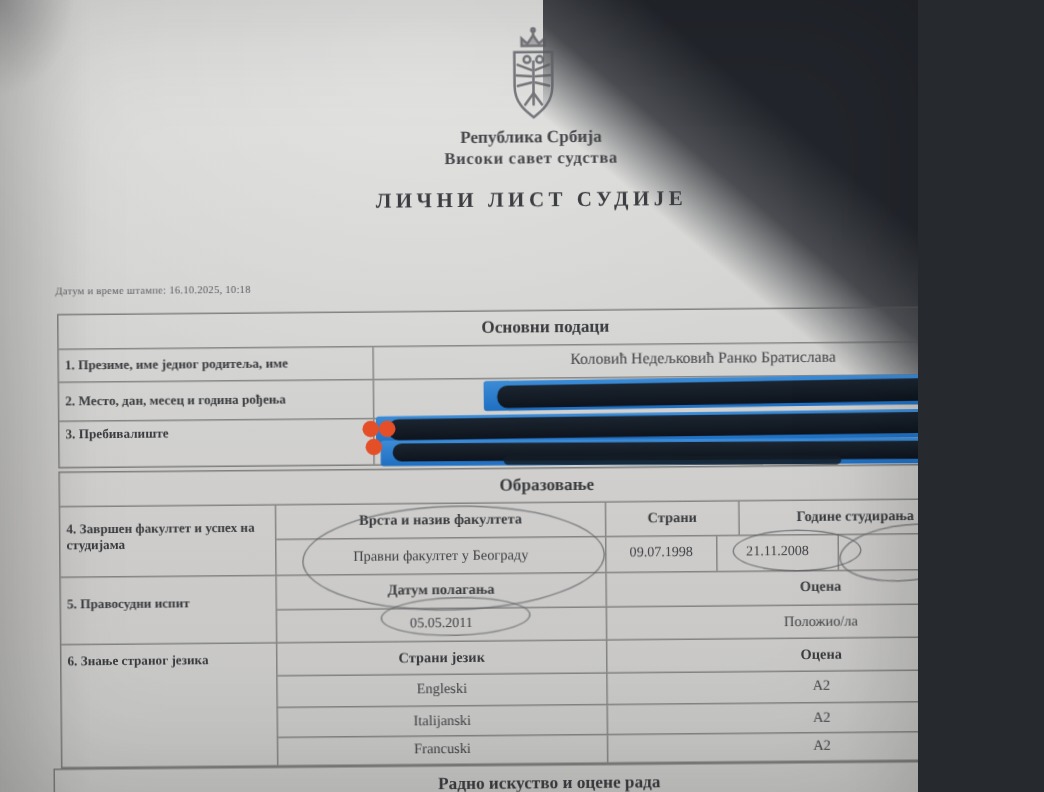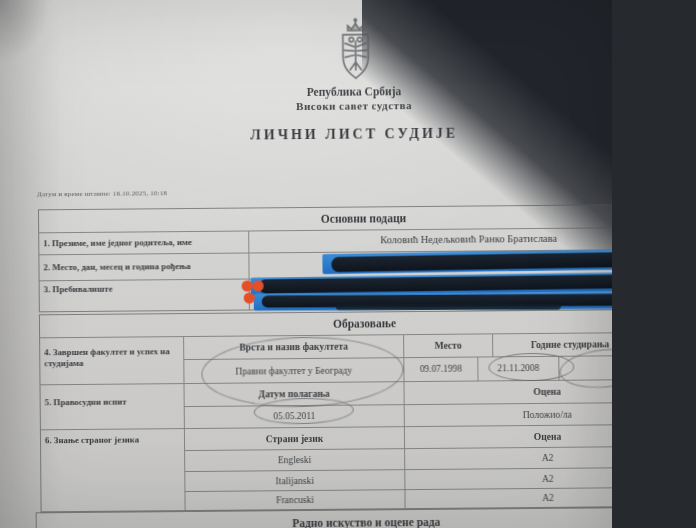--- a/index.html
+++ b/index.html
@@ -109,21 +109,21 @@
     <div class="dot" style="left:243px;top:292px;"></div>
 
     <div class="tbl" style="left:38px;top:312px;width:651px;">
       <div class="sectionrow" style="height:22px;">Образовање</div>
 
       <div class="band">
         <div class="bandlab" style="width:143px;padding-top:9px;">4. Завршен факултет и успех на студијама</div>
         <div class="bandright">
           <div class="row" style="height:22px;">
             <div class="cell hdr" style="width:219px;">Врста и назив факултета</div>
-            <div class="cell bl hdr" style="width:89px;">Место</div>
+            <div class="cell bl hdr" style="width:89px;">Страни</div>
             <div class="cell bl hdr" style="width:155px;">Године студирања</div>
             <div class="cell bl hdr" style="flex:1;">Датум</div>
           </div>
           <div class="row" style="height:24px;">
             <div class="cell" style="width:219px;font-size:9.6px;">Правни факултет у Београду</div>
             <div class="cell bl" style="width:74px;font-size:9.4px;">09.07.1998</div>
             <div class="cell bl" style="width:81px;font-size:9.4px;">21.11.2008</div>
             <div class="cell bl" style="flex:1;font-size:9.4px;padding-left:37px;">8.00</div>
           </div>
         </div>

